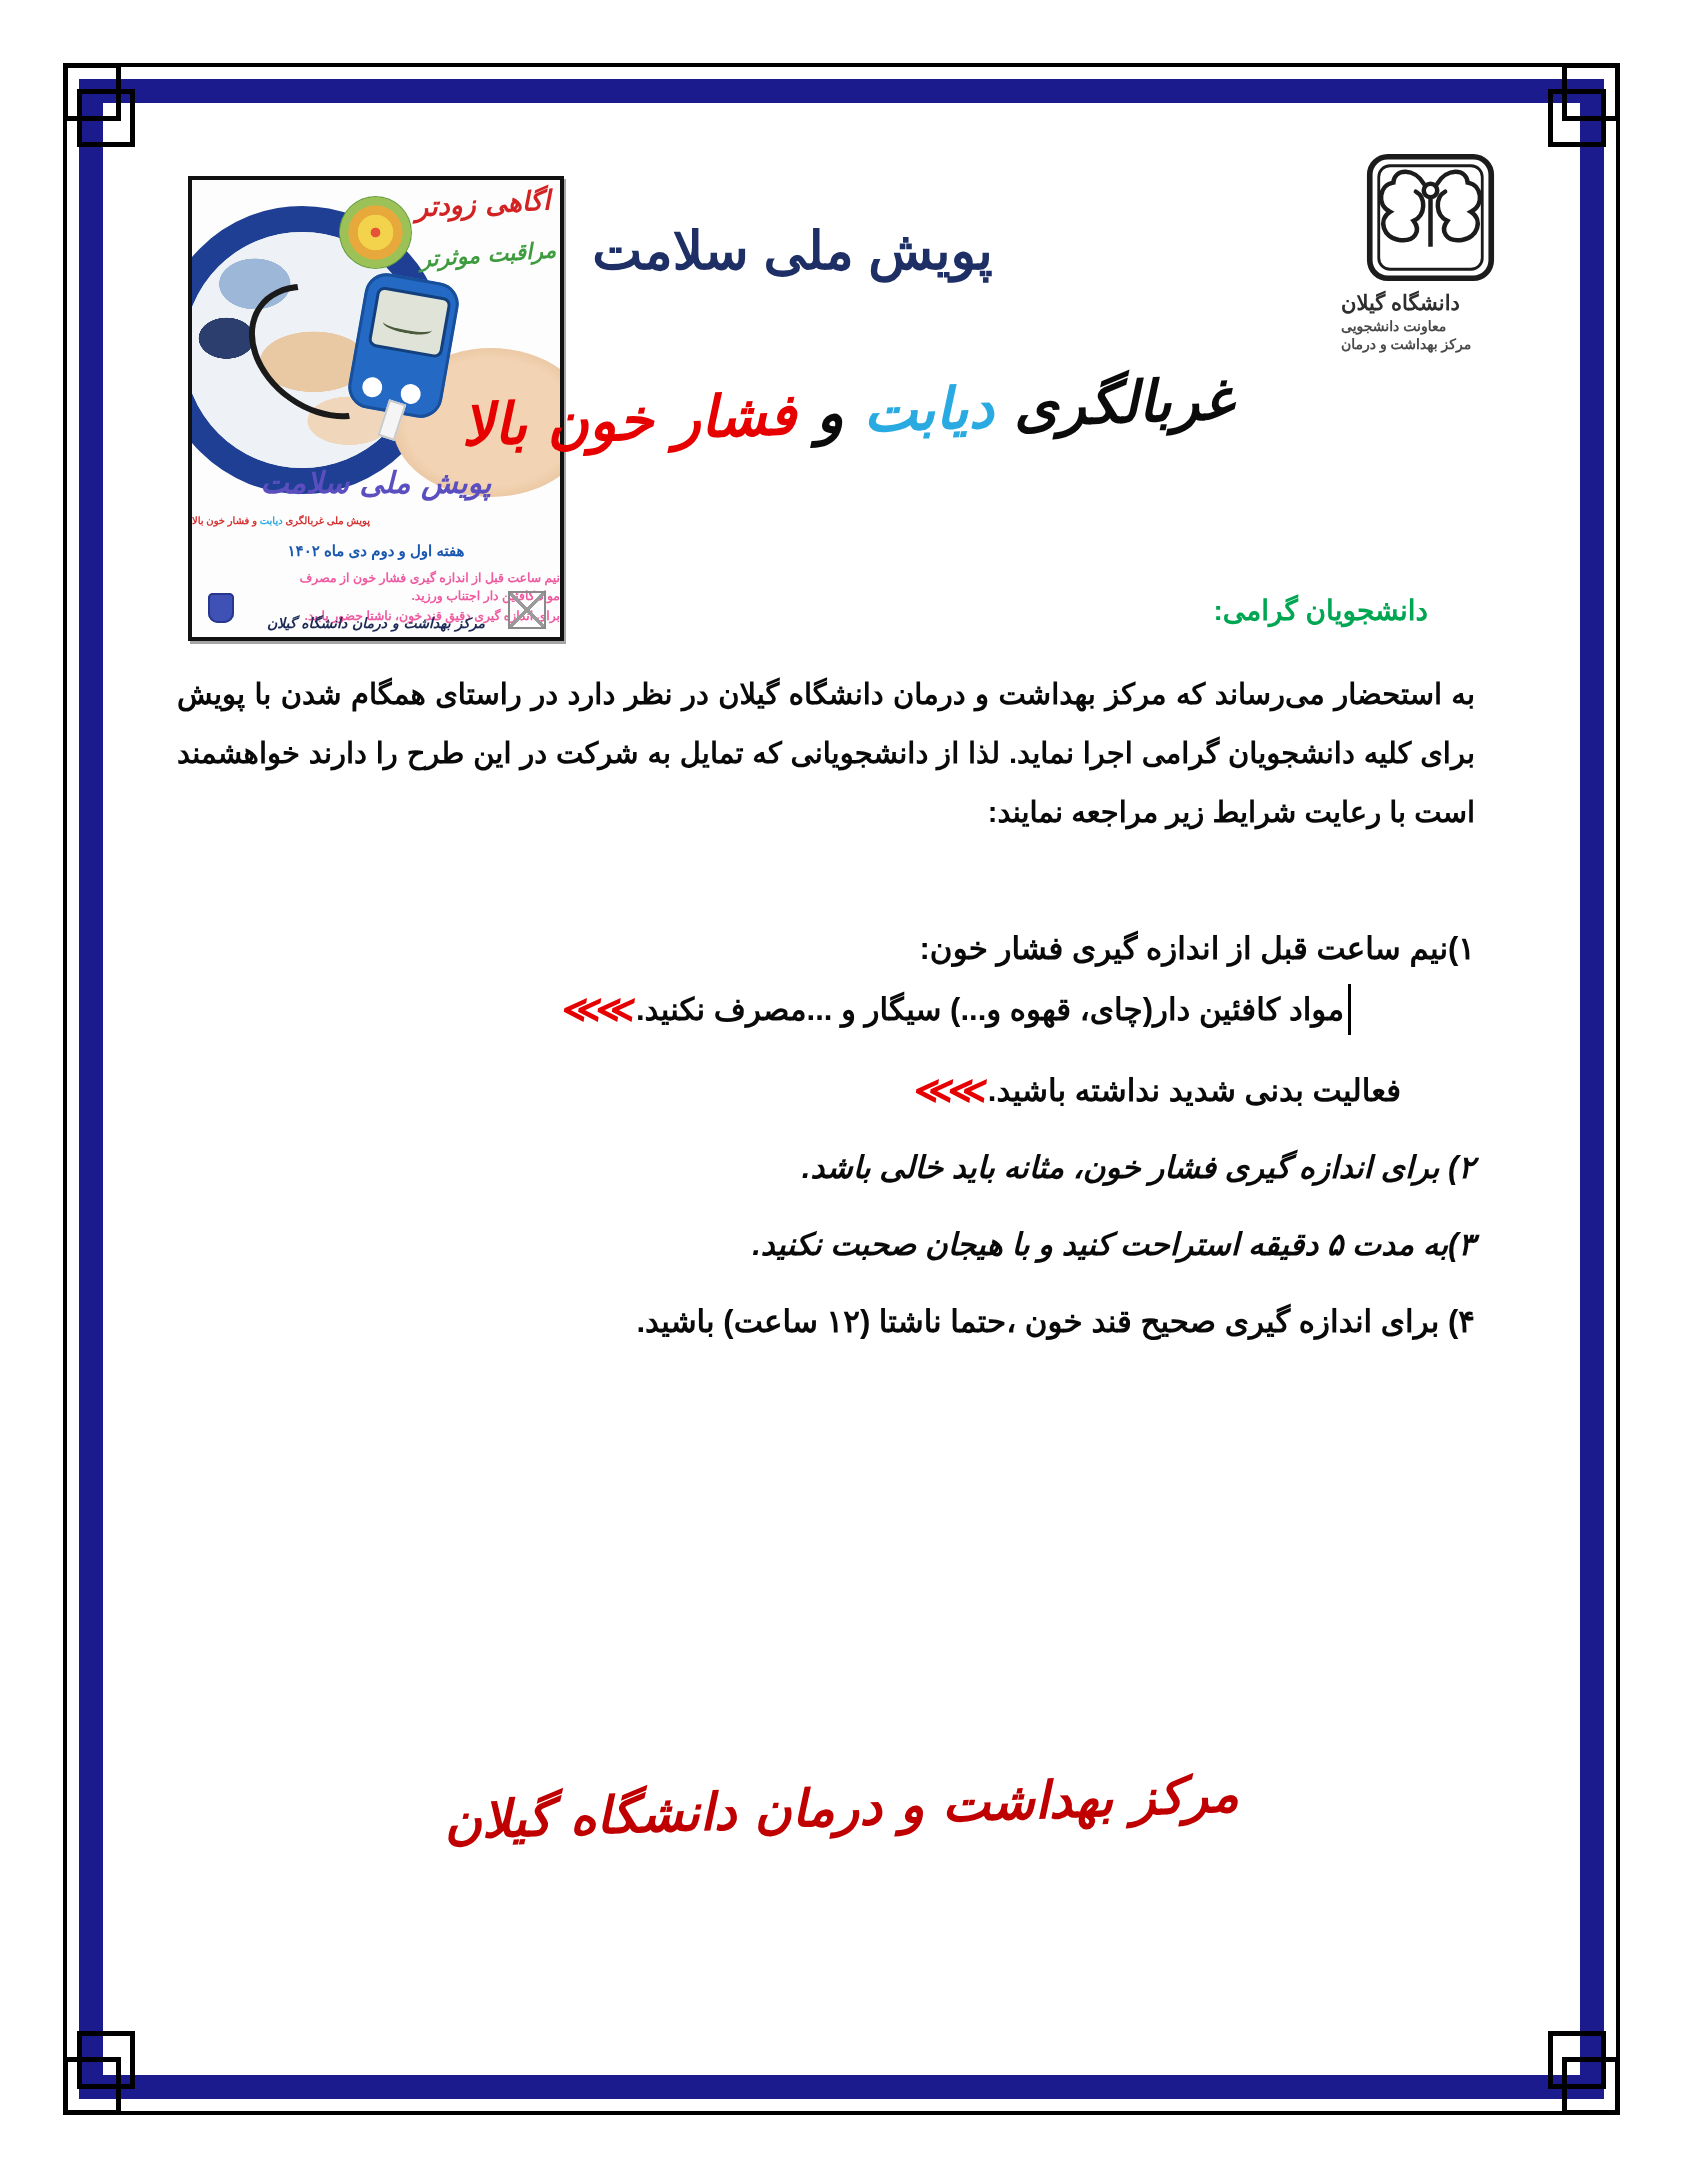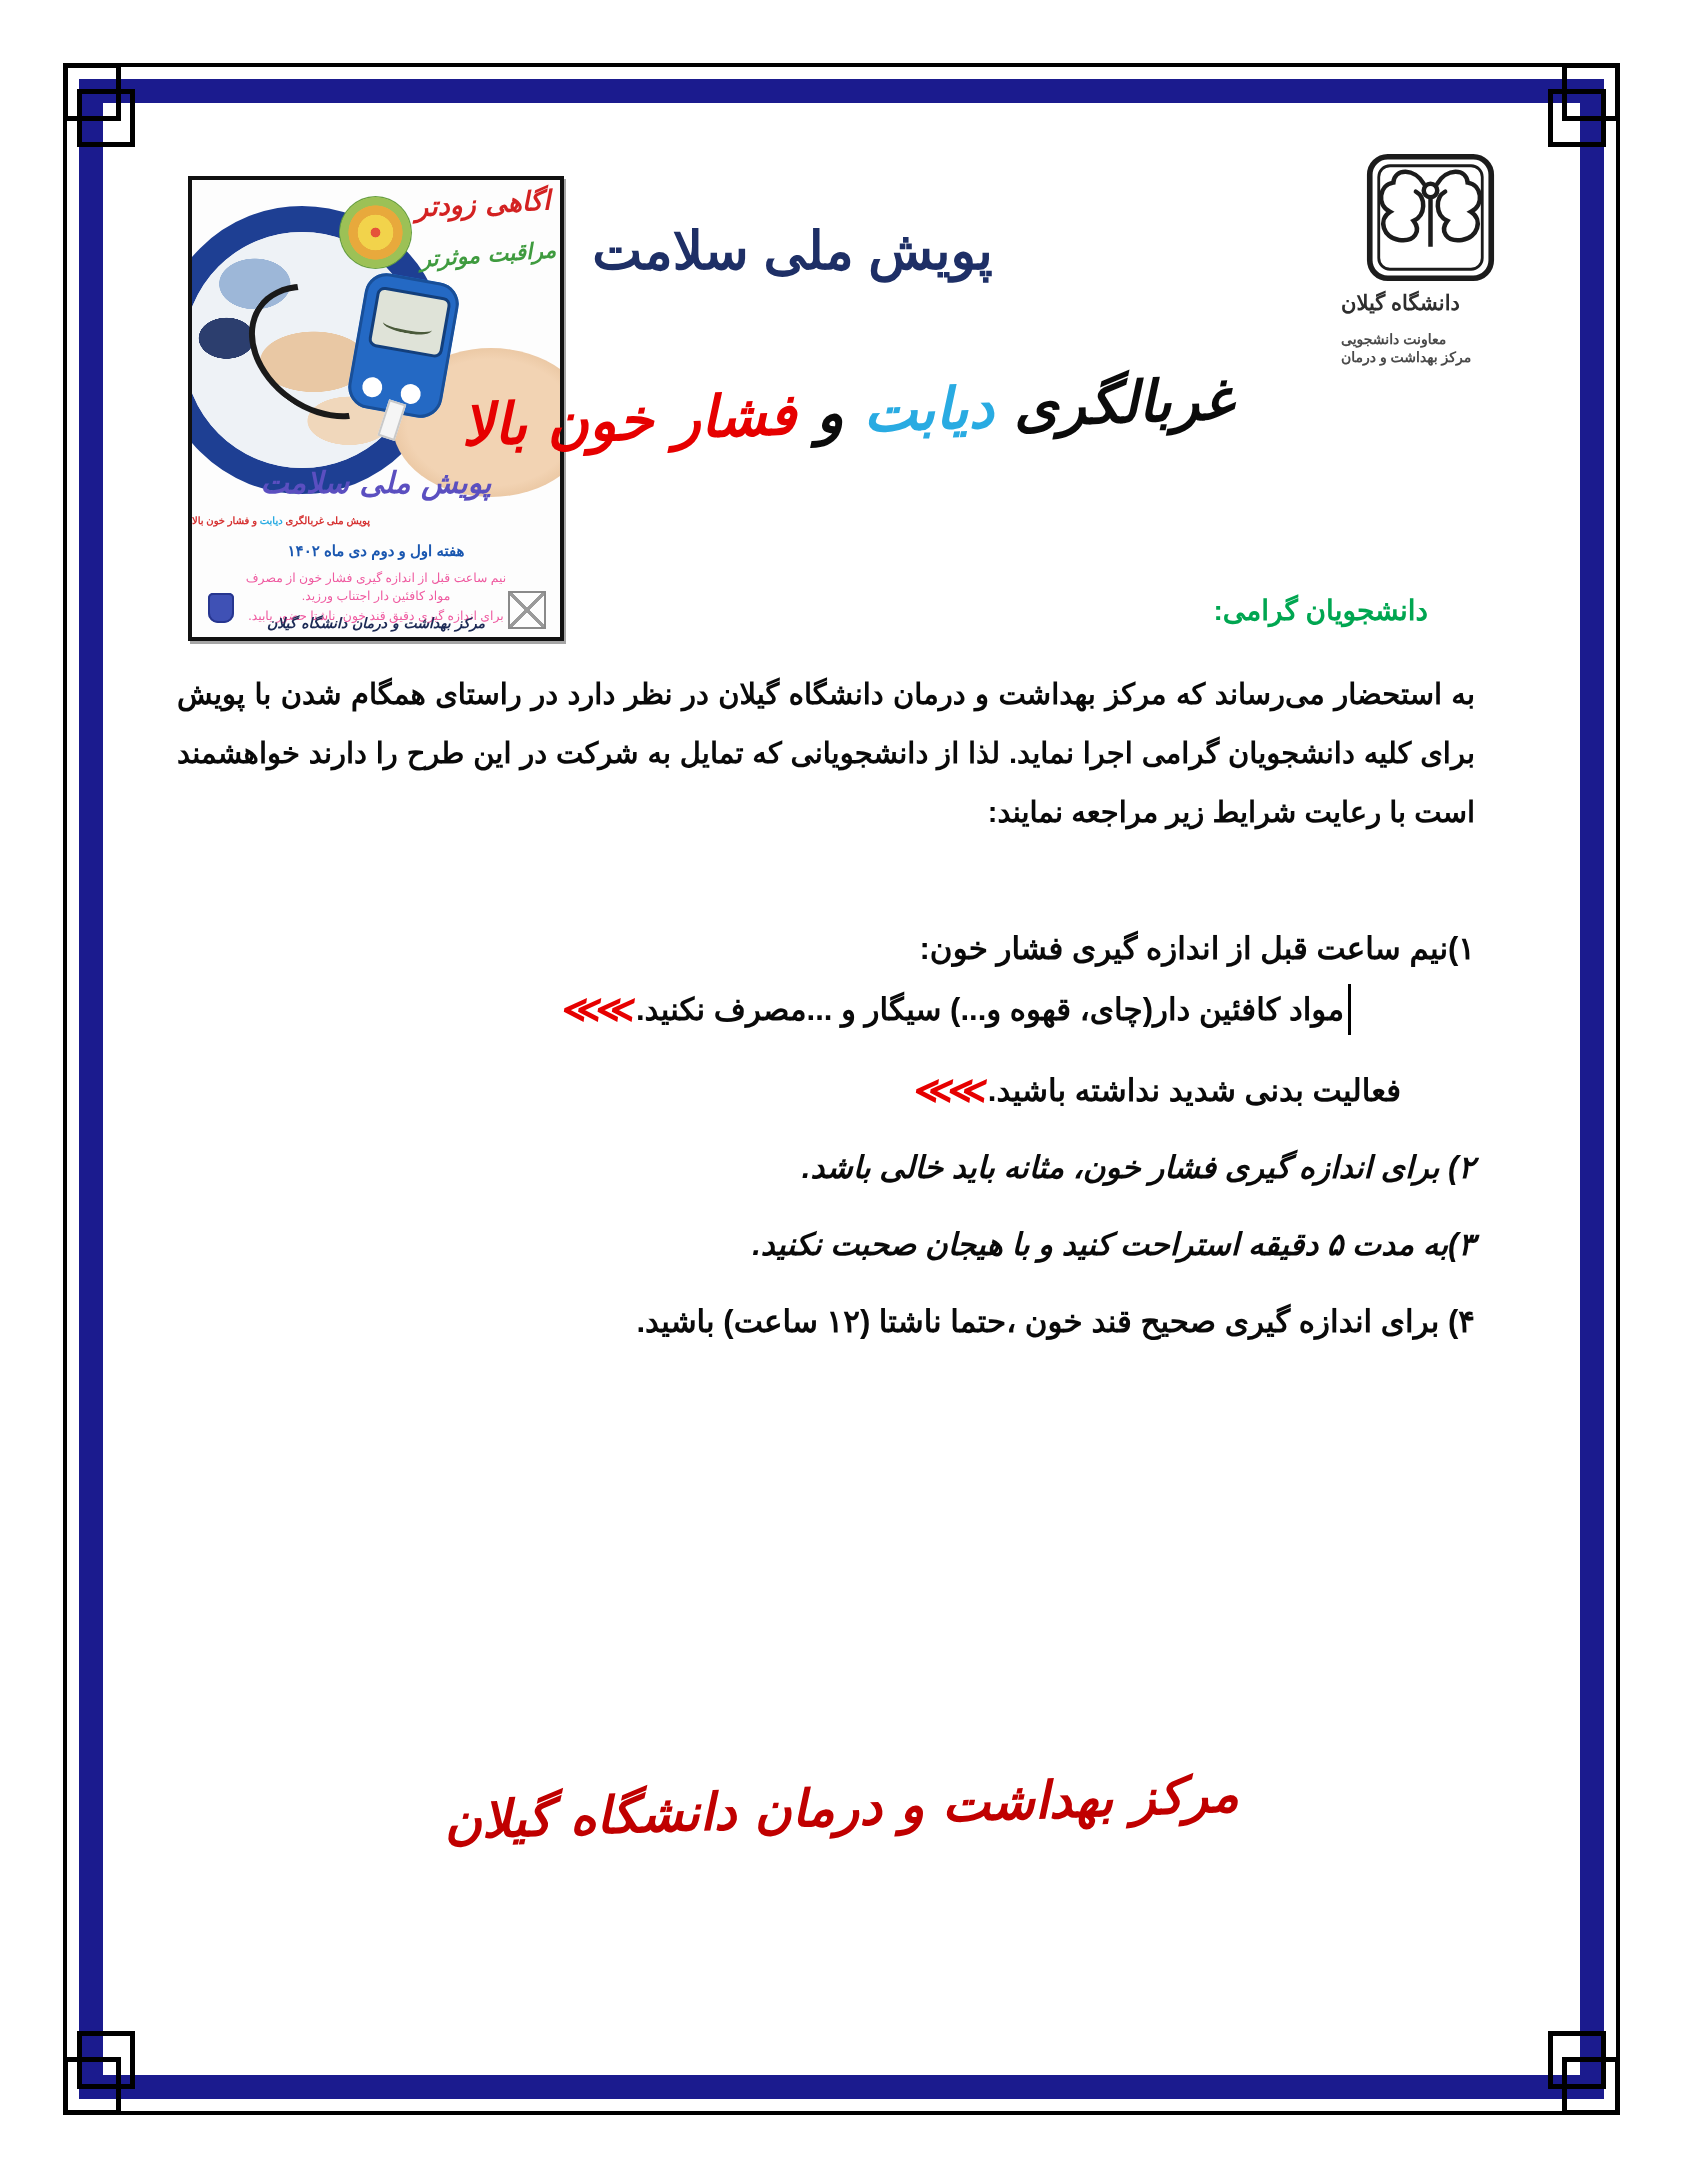--- a/index.html
+++ b/index.html
@@ -14,21 +14,21 @@
   .csq{position:absolute;width:48px;height:48px;border:5px solid #000;background:transparent;}
   .tl-a{left:63px;top:63px;}   .tl-b{left:77px;top:89px;}
   .tr-a{right:63px;top:63px;}  .tr-b{right:77px;top:89px;}
   .bl-a{left:63px;bottom:63px;}.bl-b{left:77px;bottom:89px;}
   .br-a{right:63px;bottom:63px;}.br-b{right:77px;bottom:89px;}
 
   
   .logo-block{position:absolute;left:1341px;top:150px;width:178px;}
   .logo-mark{width:135px;height:135px;margin:0 auto;}
   .logo-org{font-size:21px;font-weight:bold;color:#2e2e2e;margin-top:6px;}
-  .logo-dept{font-size:14px;font-weight:bold;color:#4a4a4a;margin-top:16px;}
+  .logo-dept{font-size:14px;font-weight:bold;color:#4a4a4a;margin-top:3px;}
   .logo-center{font-size:14px;font-weight:bold;color:#4a4a4a;margin-top:2px;}
 
   
   .poster{position:absolute;left:188px;top:176px;width:368px;height:457px;background:#fdfdfd;
           border:4px solid #111;box-shadow:2px 3px 0 rgba(0,0,0,.35);overflow:hidden;direction:rtl;}
   .p-slogan1{position:absolute;top:8px;right:10px;font-family:"DejaVu Serif",serif;font-style:italic;
              font-weight:bold;color:#d32222;font-size:27px;transform:rotate(-3deg);}
   .p-slogan2{position:absolute;top:61px;right:4px;font-family:"DejaVu Serif",serif;font-style:italic;
              font-weight:bold;color:#3f9b3f;font-size:22px;transform:rotate(-4deg);}
   .p-flower{position:absolute;top:16px;left:147px;width:73px;height:73px;border-radius:50%;
@@ -56,21 +56,21 @@
   .p-btn{position:absolute;bottom:12px;width:20px;height:20px;border-radius:50%;background:#fff;}
   .p-btn1{left:14px;} .p-btn2{left:53px;}
   .p-strip{position:absolute;left:40px;bottom:-26px;width:14px;height:34px;background:#f5f5f5;
            border:2px solid #c9c9c9;transform:rotate(8deg);}
   .p-title{position:absolute;top:285px;left:0;right:0;text-align:center;
            font-family:"DejaVu Serif",serif;font-style:italic;font-weight:bold;
            font-size:30px;color:#5b4fc0;}
   .p-sub{position:absolute;top:335px;left:0;right:0;text-align:left;font-size:10px;font-weight:bold;color:#d63333;}
   .p-sub .cyan{color:#29abe2;}
   .p-date{position:absolute;top:362px;left:0;right:0;text-align:center;font-size:15px;font-weight:bold;color:#1a57b0;}
-  .p-note{position:absolute;left:0;right:0;text-align:center;font-size:12.4px;font-weight:normal;color:#ef5aa0;}
+  .p-note{position:absolute;left:0;right:0;text-align:right;font-size:12.4px;font-weight:bold;color:#ef5aa0;}
   .pn1{top:390px;} .pn2{top:408px;} .pn3{top:428px;}
   .p-footer{position:absolute;bottom:6px;left:0;right:0;text-align:center;
             font-family:"DejaVu Serif",serif;font-style:italic;font-weight:bold;
             font-size:14px;color:#1c2a55;}
   .p-logo-l{position:absolute;bottom:8px;right:14px;width:34px;height:34px;border:2px solid #8a8a8a;
             transform:rotate(0deg);background:
             linear-gradient(45deg, rgba(0,0,0,0) 46%, #9a9a9a 47% 53%, rgba(0,0,0,0) 54%),
             linear-gradient(-45deg, rgba(0,0,0,0) 46%, #9a9a9a 47% 53%, rgba(0,0,0,0) 54%);}
   .p-logo-r{position:absolute;bottom:14px;left:16px;width:26px;height:30px;background:#3f51b5;
             border-radius:5px 5px 10px 10px;box-shadow:0 0 0 2px #27368f inset;}

